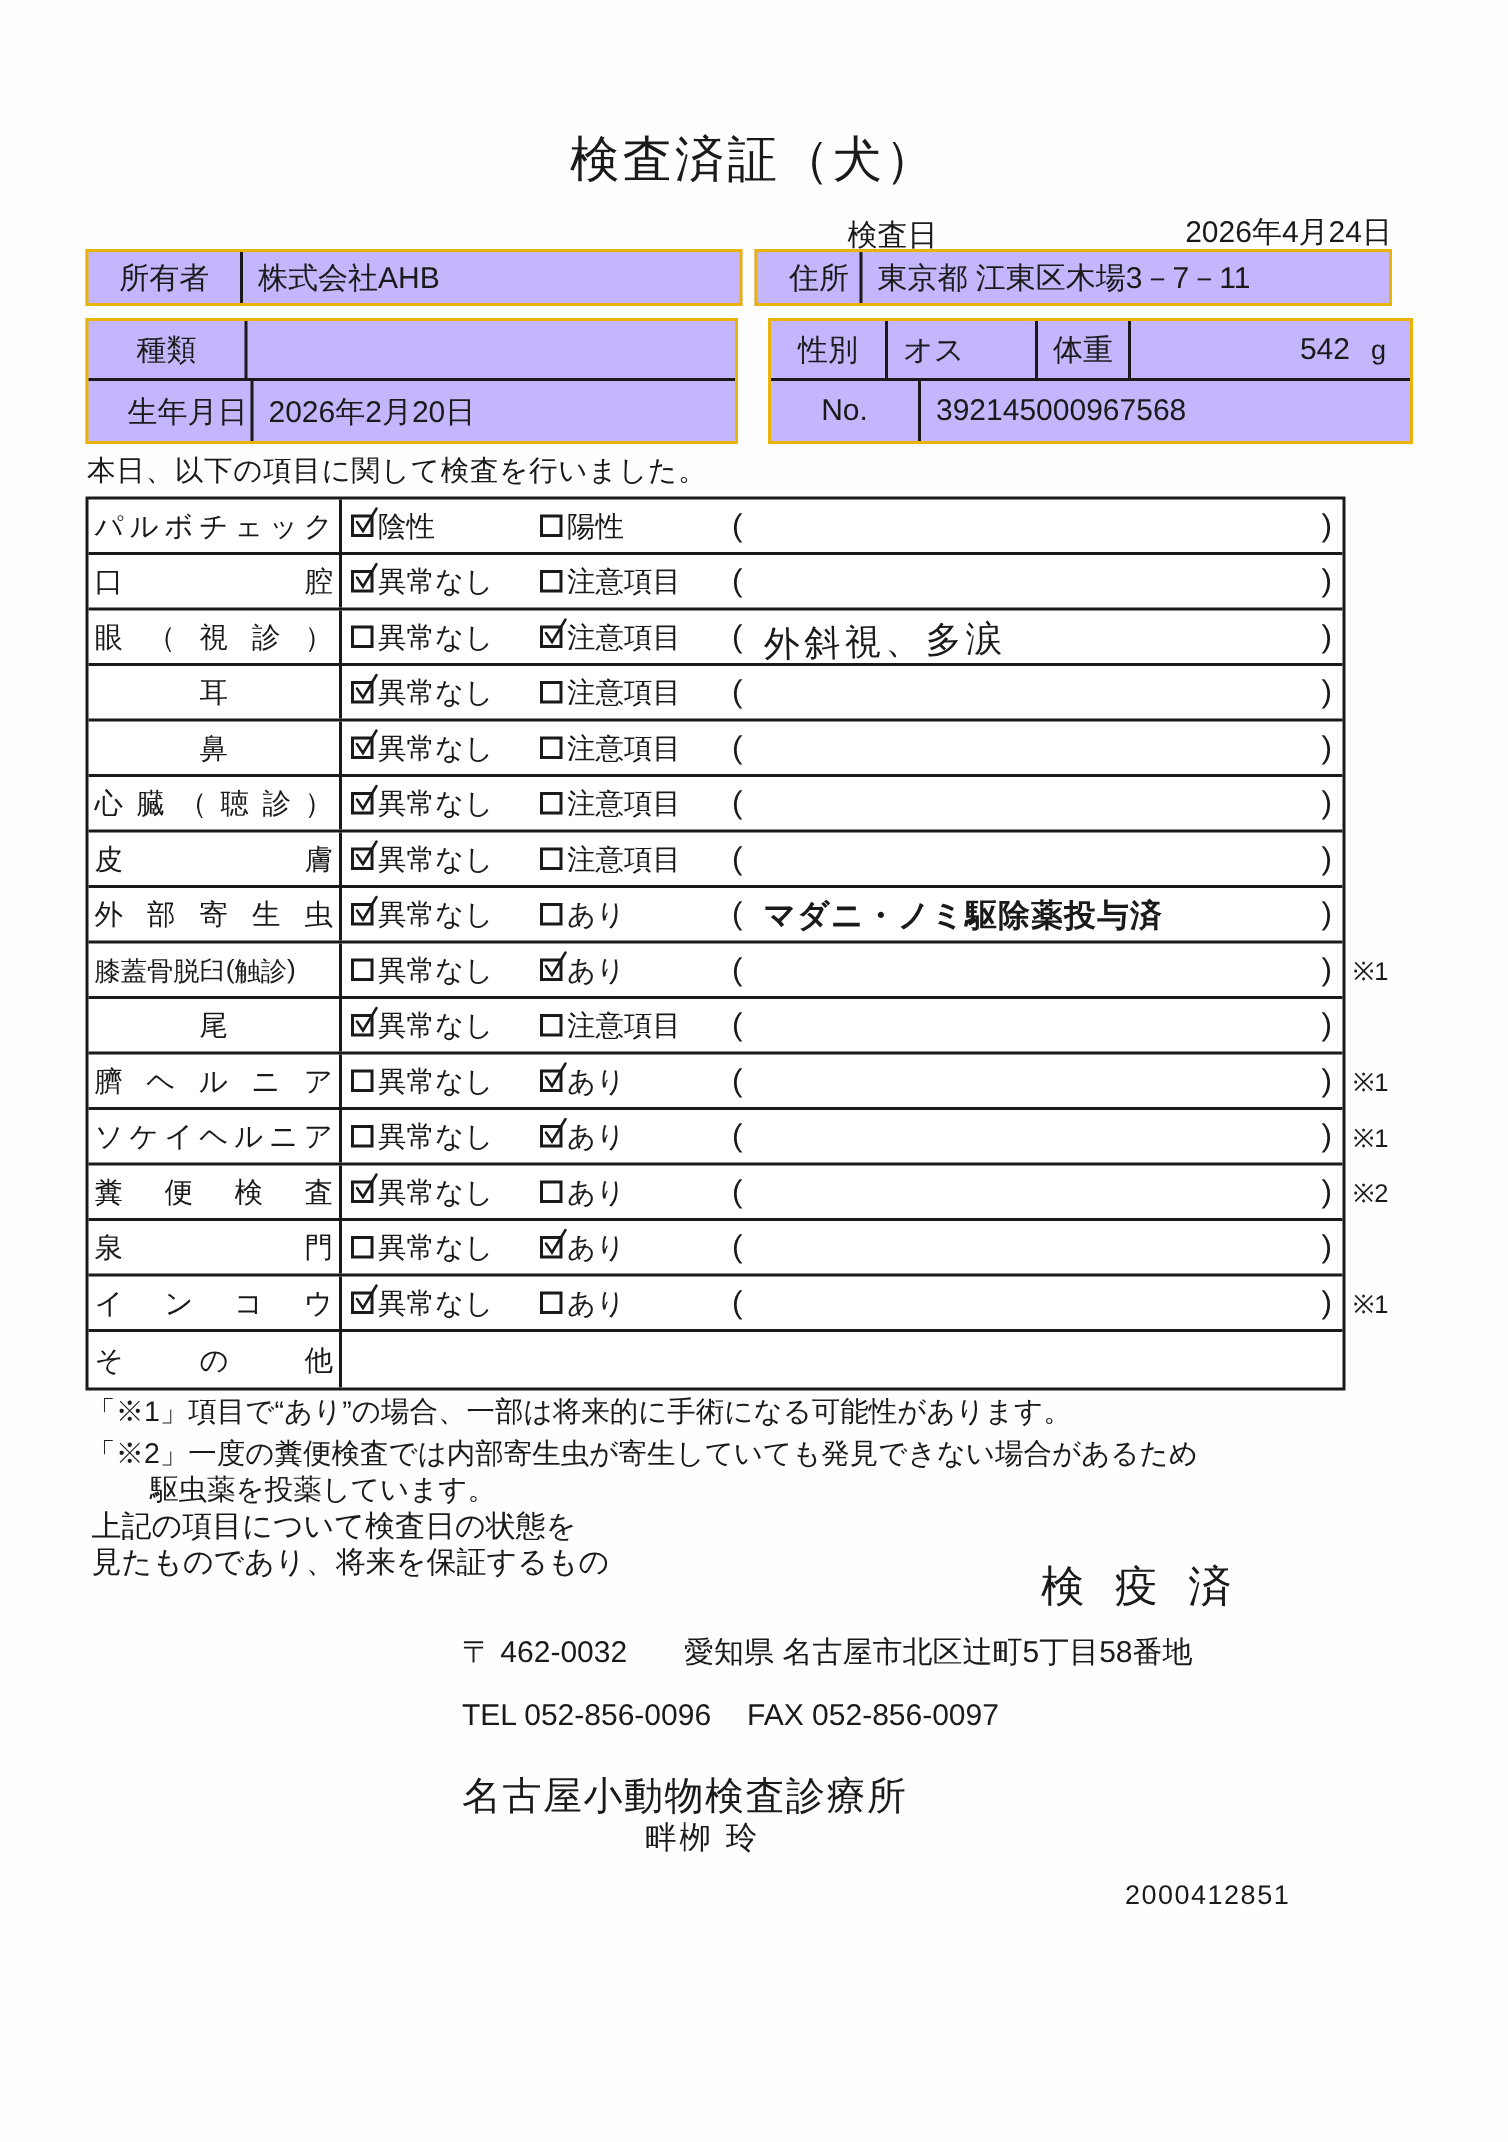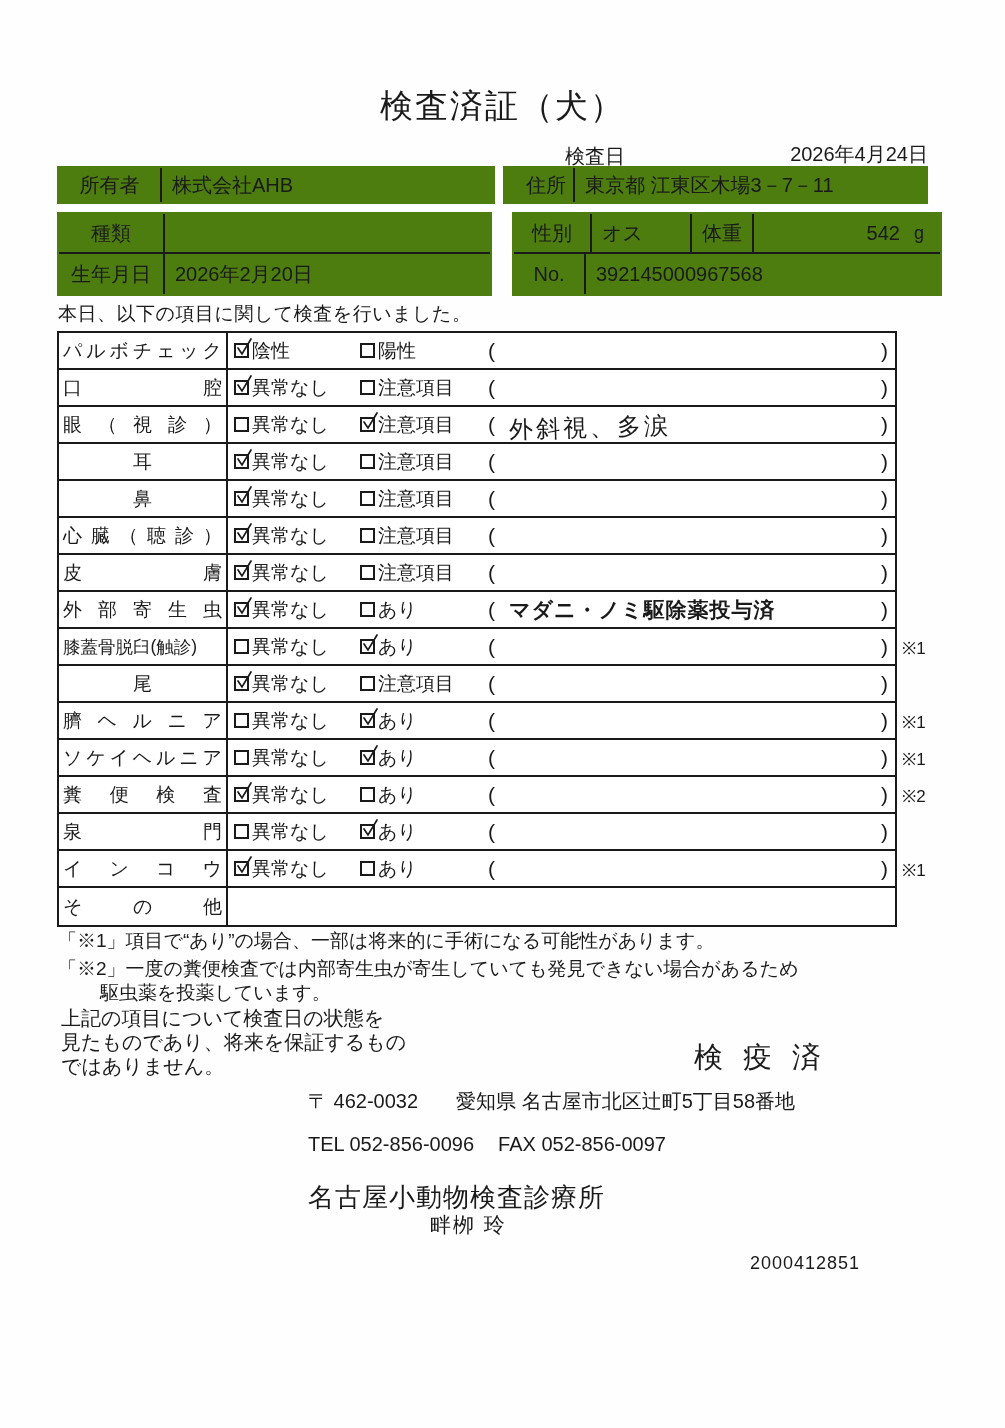--- a/index.html
+++ b/index.html
@@ -17,21 +17,21 @@
   .doc-title {
     top: 84px; left: 0; width: 1005px;
     text-align: center;
     font-size: 33px;
     letter-spacing: 2px;
   }
 
   
   .exam-date-label { top: 143px; left: 565px; font-size: 20px; }
   .exam-date-value { top: 141px; right: 77px; font-size: 20px; }
-  .box { border: 2px solid #4d7c0f; background: #4d7c0f; }
+  .box { border: 2px solid #eab308; background: #c4b5fd; }
   .cell {
     display: flex; align-items: center;
     font-size: 20px;
     padding: 0 10px;
     overflow: hidden; white-space: nowrap;
   }
   .cell.lab { justify-content: center; }
   .bdr { border-right: 2px solid #1a1a1a; }
 
   .owner-left  { top: 166px; left: 57px;  width: 438px; height: 38px; display:flex; }
@@ -143,36 +143,36 @@
 <div class="abs box owner-right">
   <div class="cell lab bdr" style="width:70px;padding-left:24px;">住所</div>
   <div class="cell" style="flex:1;">東京都 江東区木場3－7－11</div>
 </div>
 
 <div class="abs box info-left">
   <div class="inf-row first">
     <div class="cell lab bdr" style="width:106px;">種類</div>
   </div>
   <div class="inf-row">
-    <div class="cell lab bdr" style="width:106px;">生年月日</div>
+    <div class="cell lab bdr" style="width:86px;margin-left:24px;">生年月日</div>
     <div class="cell" style="flex:1;">2026年2月20日</div>
   </div>
 </div>
 <div class="abs box info-right">
   <div class="inf-row first">
     <div class="cell lab bdr" style="width:78px;">性別</div>
     <div class="cell bdr" style="width:100px;">オス</div>
     <div class="cell lab bdr" style="width:62px;">体重</div>
     <div class="cell weight-val" style="flex:1;">
       <span>542</span>
       <span class="weight-unit">g</span>
     </div>
   </div>
   <div class="inf-row">
-    <div class="cell lab bdr" style="width:72px;">No.</div>
+    <div class="cell lab bdr" style="width:100px;">No.</div>
     <div class="cell" style="flex:1;">392145000967568</div>
   </div>
 </div>
 
 <div class="abs intro-line">本日、以下の項目に関して検査を行いました。</div>
 
 <div class="abs checklist" id="checklist">
   <div class="crow">
     <div class="clabel">
         <span>パ</span>
@@ -650,21 +650,20 @@
   </div>
 </div>
 
 <div class="abs footnote fn1">「※1」項目で“あり”の場合、一部は将来的に手術になる可能性があります。</div>
 <div class="abs footnote fn2">「※2」一度の糞便検査では内部寄生虫が寄生していても発見できない場合があるため</div>
 <div class="abs footnote fn3">駆虫薬を投薬しています。</div>
 
 <div class="abs disclaimer">
   <div>上記の項目について検査日の状態を</div>
   <div>見たものであり、将来を保証するもの</div>
-  <div>ではありません。</div>
 </div>
 
 <div class="abs stamp">検 疫 済</div>
 
 <div class="abs postal-line">
   <span>〒 462-0032</span><span class="postal-gap"></span><span>愛知県 名古屋市北区辻町5丁目58番地</span>
 </div>
 <div class="abs tel-line">
   <span>TEL 052-856-0096</span><span class="tel-gap"></span><span>FAX 052-856-0097</span>
 </div>

